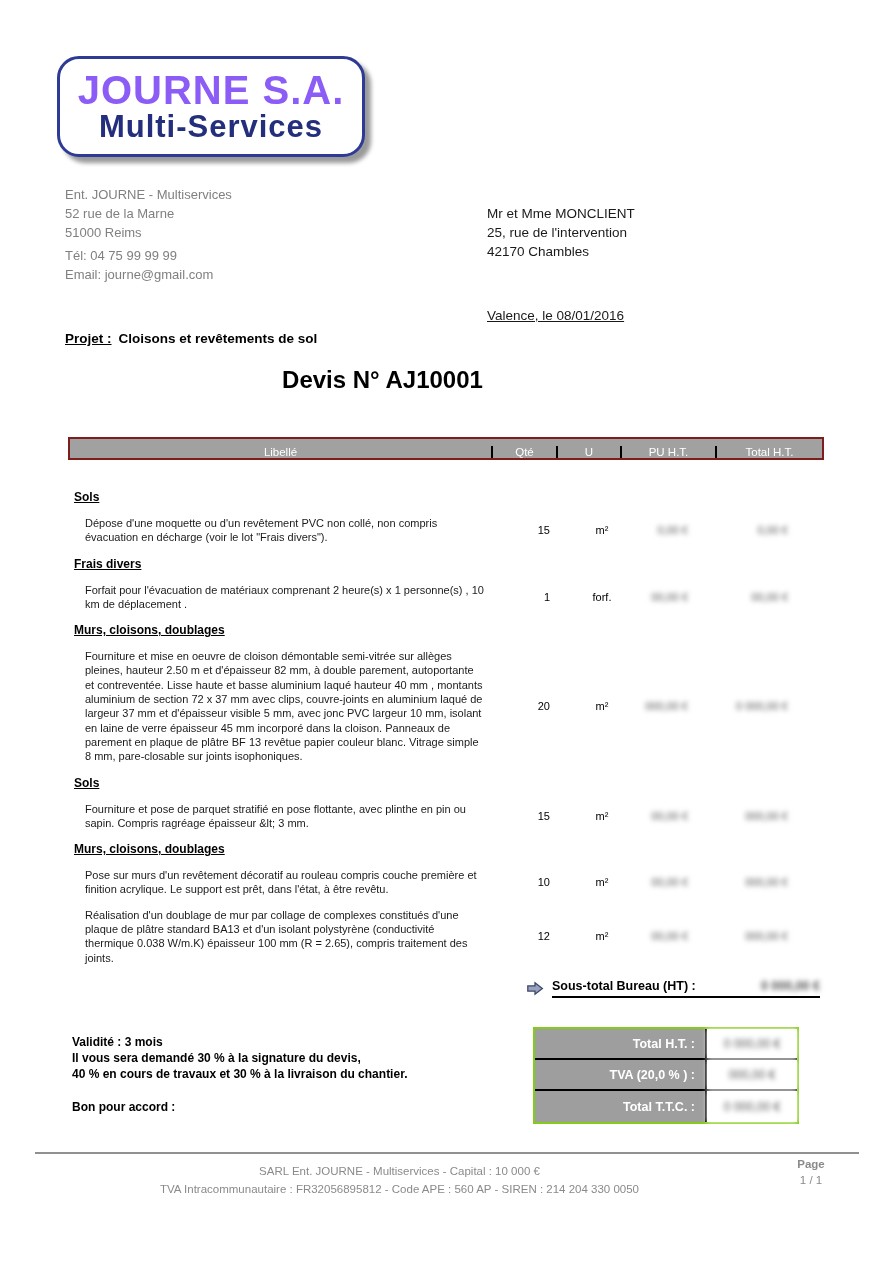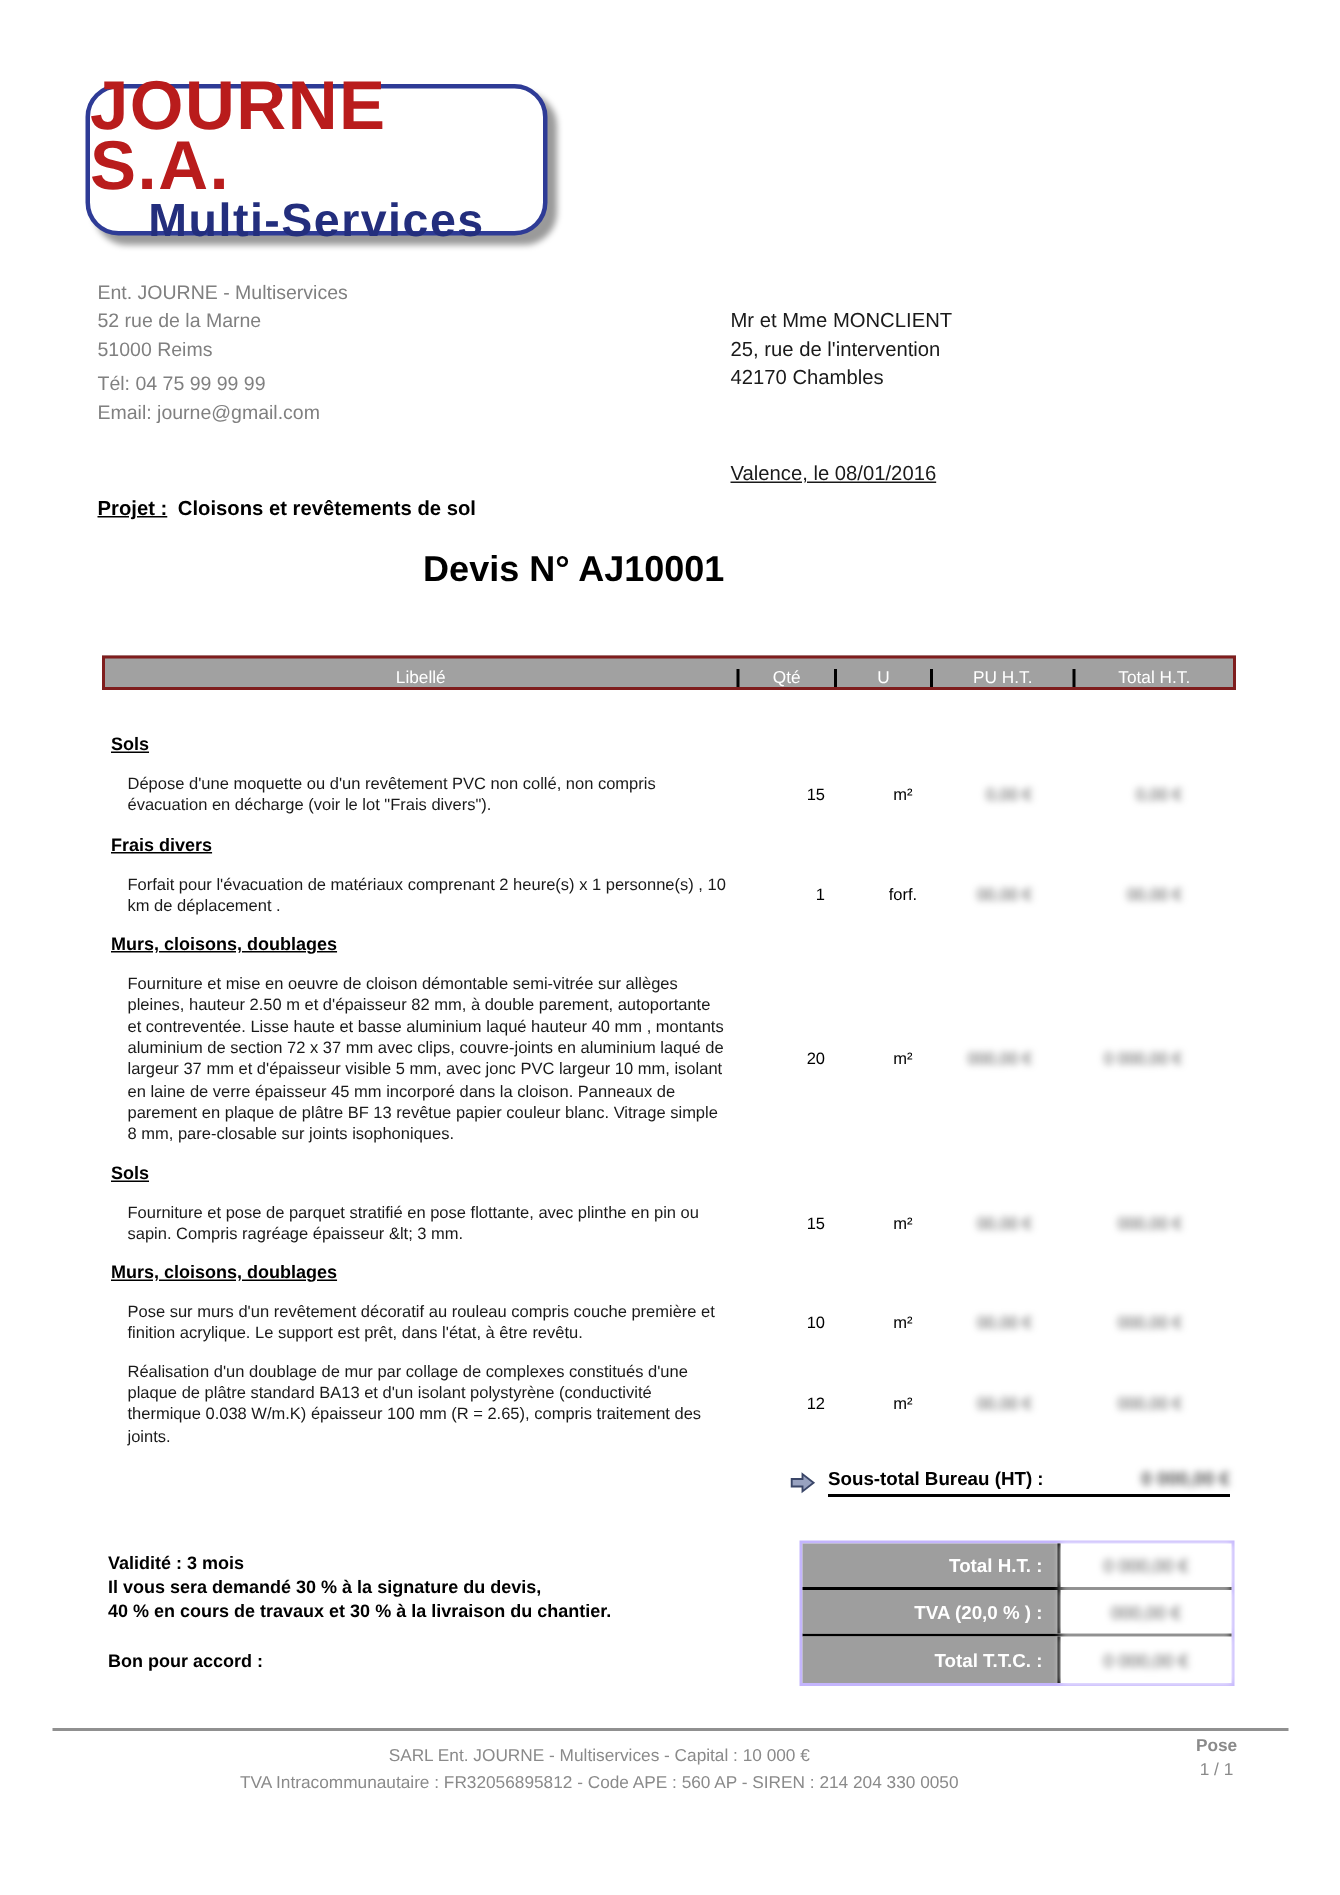--- a/index.html
+++ b/index.html
@@ -4,21 +4,21 @@
 <style>
   * { margin:0; padding:0; box-sizing:border-box; }
   body { background:#ffffff; font-family:"Liberation Sans", sans-serif; }
   .page { position:relative; width:893px; height:1263px; background:#ffffff; overflow:hidden; color:#000; }
 
   
   .logo-box { position:absolute; left:57px; top:56px; width:308px; height:101px;
     background:#ffffff; border:3px solid #2e3b96; border-radius:22px;
     box-shadow:6px 6px 4px #9a9a9a; display:flex; flex-direction:column;
     align-items:center; justify-content:center; }
-  .logo-name { font-size:46px; font-weight:bold; color:#b91c1c; letter-spacing:1px; line-height:40px; }
+  .logo-name { font-size:40px; font-weight:bold; color:#8b5cf6; letter-spacing:1px; line-height:40px; }
   .logo-tagline { font-size:31px; font-weight:bold; color:#232e7d; letter-spacing:1px; line-height:33px; }
 
   
   .company { position:absolute; left:65px; top:185px; color:#808080; font-size:13px; line-height:19px; }
   .company .gap-above { margin-top:4px; }
   .client { position:absolute; left:487px; top:204px; color:#1a1a1a; font-size:13.5px; line-height:19px; }
   .date-line { position:absolute; left:487px; top:308px; color:#1a1a1a; font-size:13.5px;text-decoration:underline; }
 
   
   .project { position:absolute; left:65px; top:331px; font-size:13.5px; font-weight:bold; }
@@ -54,21 +54,21 @@
   .arrow-icon { display:inline-flex; }
   .subtotal-box { display:flex; justify-content:space-between; align-items:baseline;
     width:268px; border-bottom:2px solid #000; padding-bottom:3px;
     font-size:12.5px; font-weight:bold; }
 
   
   .conditions { position:absolute; left:72px; top:1034px; font-size:12px; font-weight:bold; line-height:16px; }
   .approval { margin-top:17px; }
 
   
-  .totals-table { position:absolute; left:533px; top:1027px; width:290px; border:2px solid #c4b5fd; }
+  .totals-table { position:absolute; left:533px; top:1027px; width:266px; border:2px solid #84cc16; }
   .totals-row { display:flex; height:31px; border-bottom:2px solid #000; }
   .totals-row:last-child { border-bottom:none; }
   .totals-label { width:172px; background:#9e9e9e; color:#ffffff; font-size:12.5px; font-weight:bold;
     display:flex; align-items:center; justify-content:flex-end; padding-right:10px;
     border-right:2px solid #000; }
   .totals-value { flex:1; background:#ffffff; display:flex; align-items:center; justify-content:center;
     font-size:12px; }
 
   
   .footer-rule { position:absolute; left:35px; top:1152px; width:824px; height:2px; background:#909090; }
@@ -212,17 +212,17 @@
       <div class="totals-value blurred">0 000,00 €</div>
     </div>
   </div>
 
   <div class="footer-rule"></div>
   <div class="footer-center">
     <div>SARL Ent. JOURNE - Multiservices - Capital : 10 000 €</div>
     <div>TVA Intracommunautaire : FR32056895812 - Code APE : 560 AP - SIREN : 214 204 330 0050</div>
   </div>
   <div class="footer-page">
-    <div class="footer-page-label">Pose</div>
+    <div class="footer-page-label">Page</div>
     <div class="footer-page-num">1 / 1</div>
   </div>
 
 </div>
 
 </body></html>

